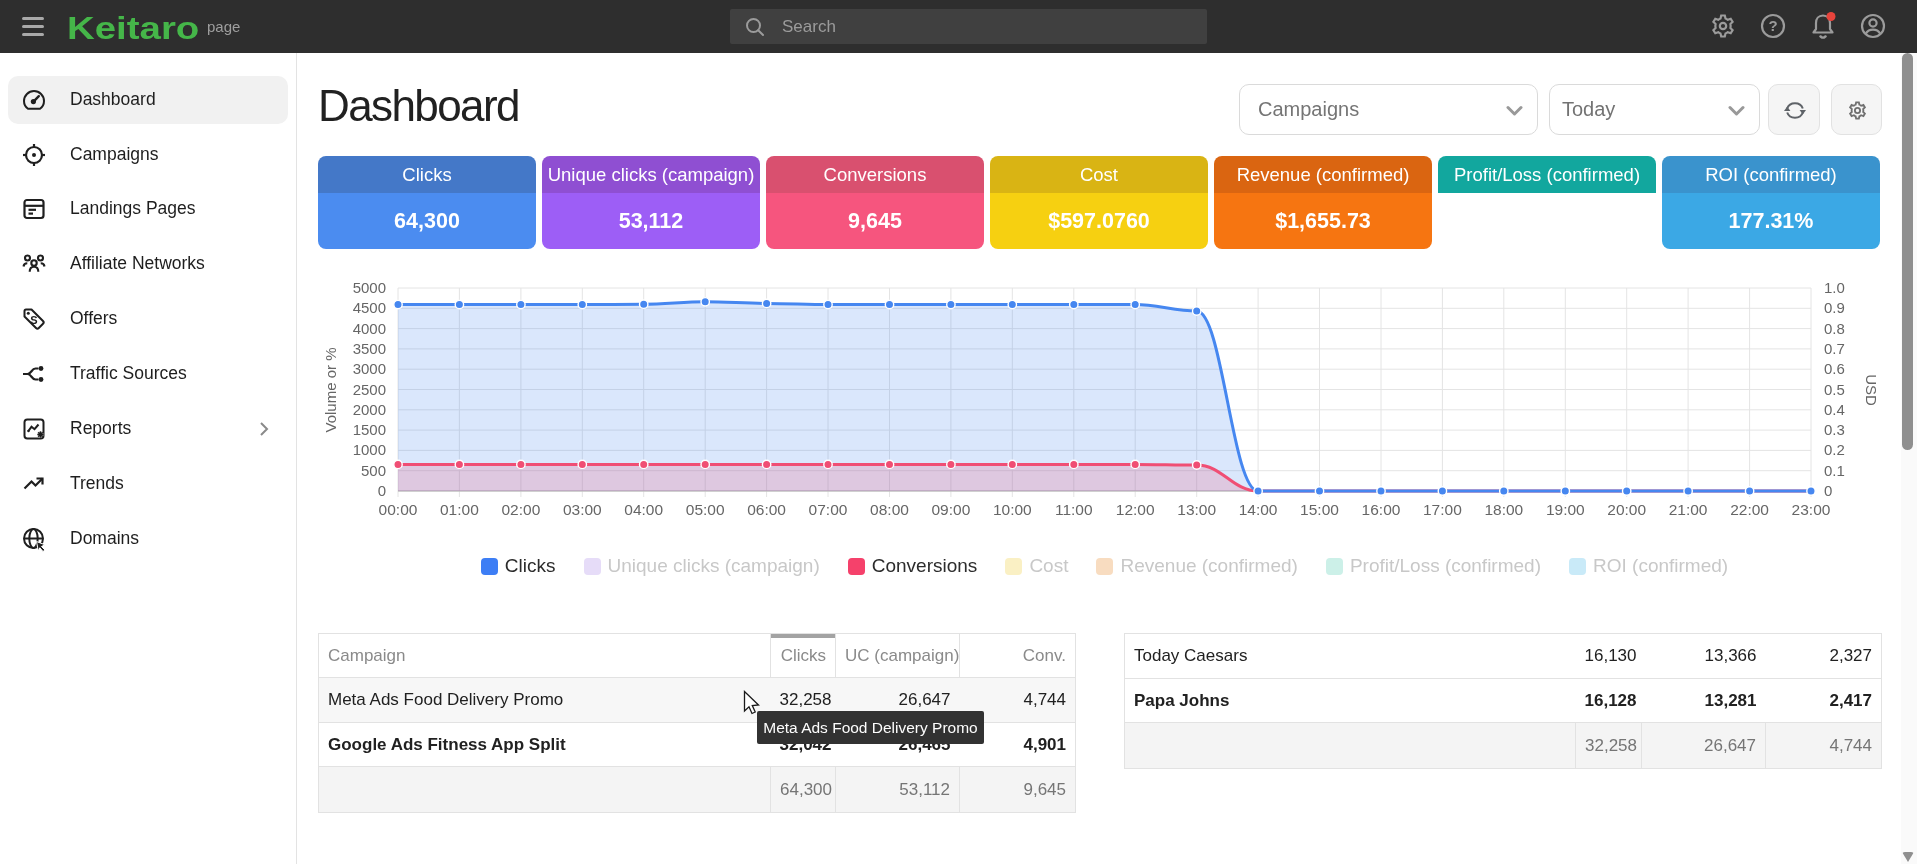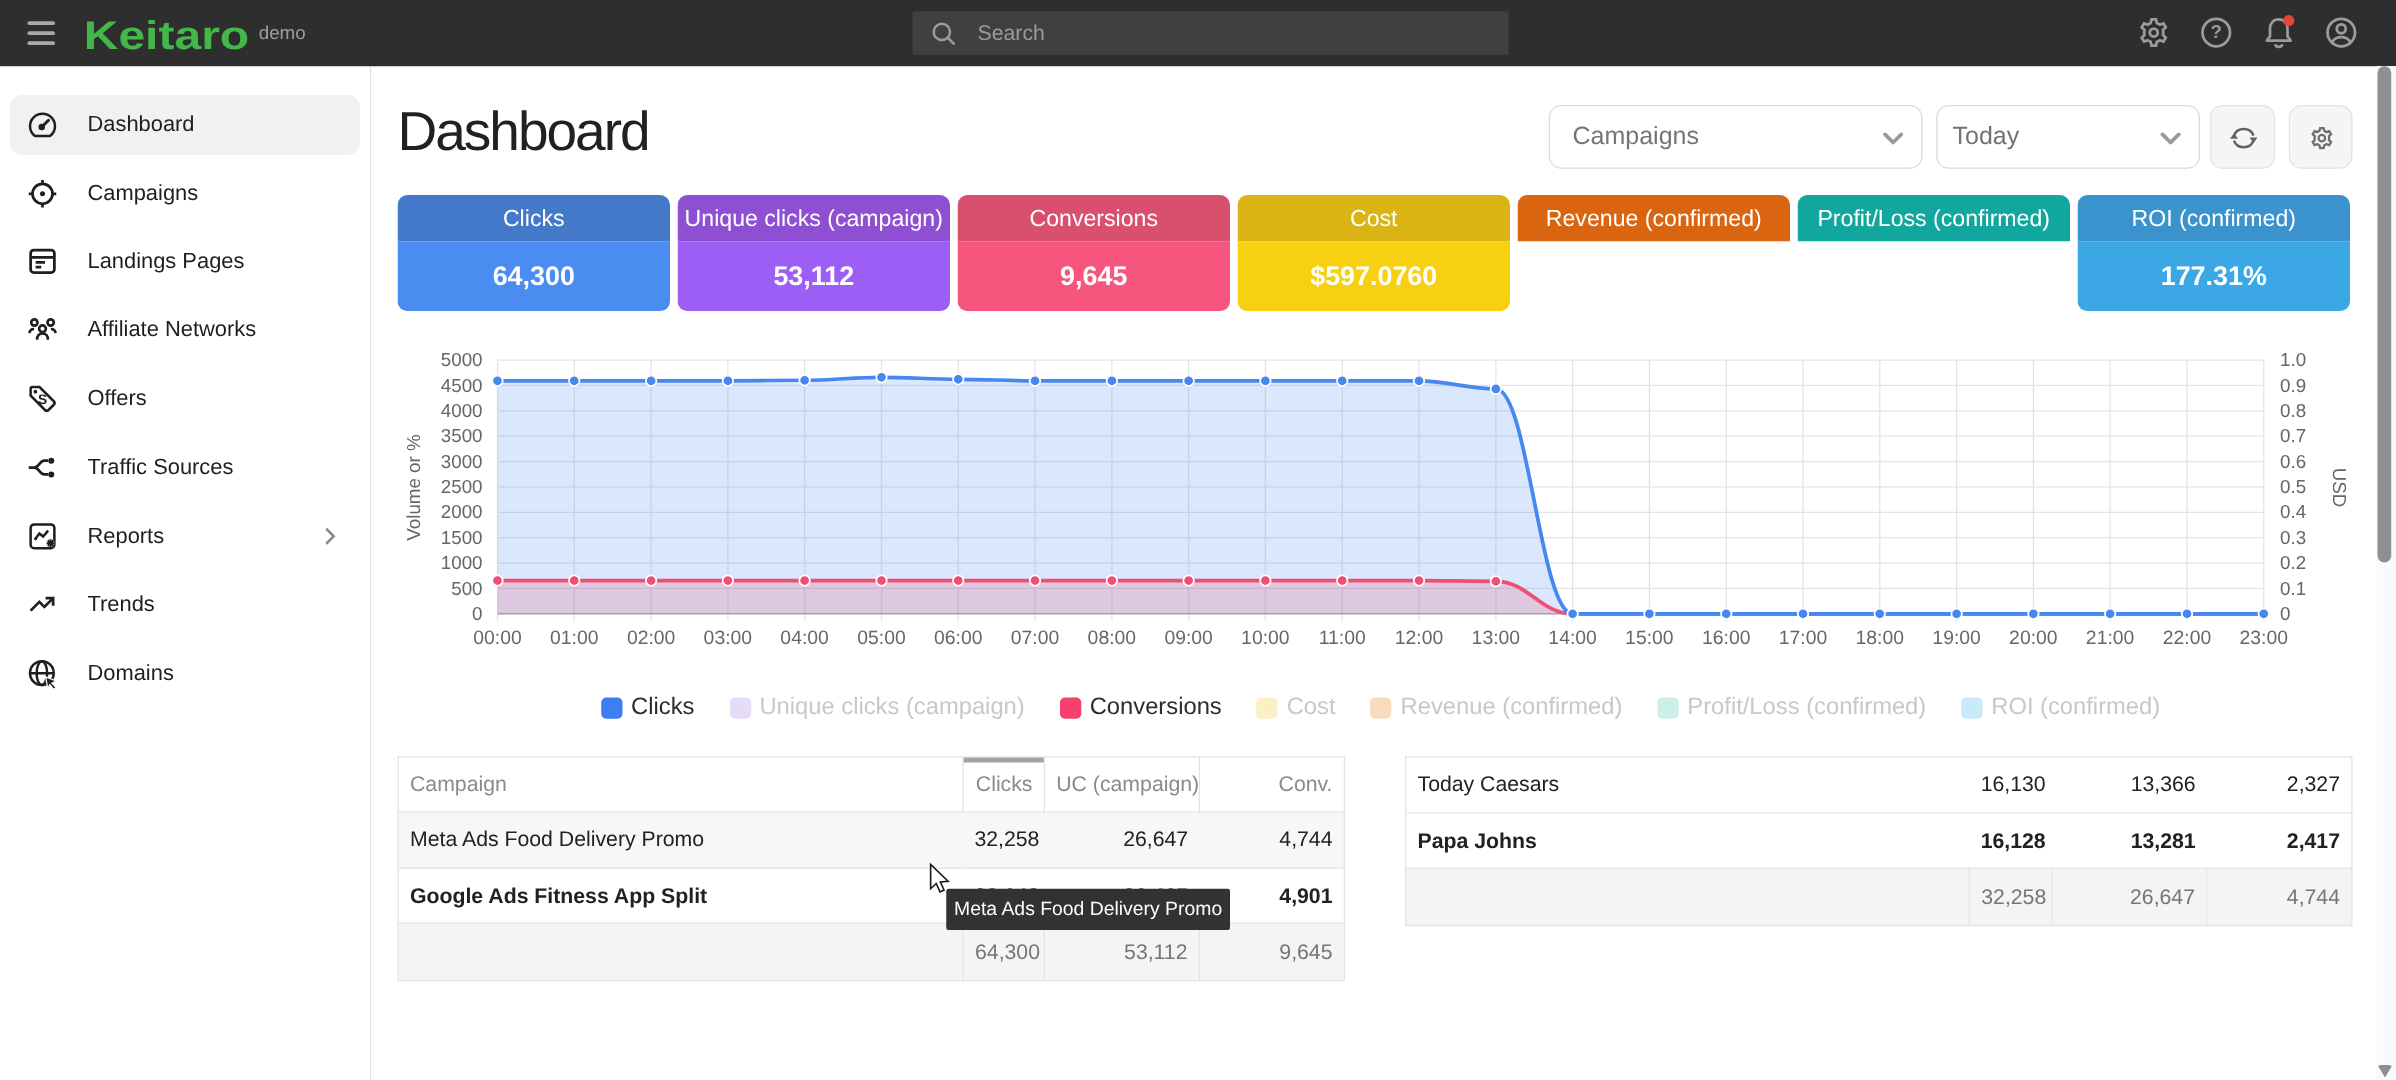--- a/index.html
+++ b/index.html
@@ -22,21 +22,21 @@
 .sel { position:absolute; top:84px; height:51px; background:#fff; border:1px solid #dadada; border-radius:10px; }
 .sel .stext { position:absolute; top:13px; font-size:20px; }
 .iconbtn { position:absolute; top:84px; width:52px; height:51px; background:#f5f5f5; border:1px solid #e2e2e2; border-radius:10px; }
 .cards { position:absolute; left:318px; top:156px; width:1562px; height:93px; display:flex; gap:6px; }
 .card { flex:1; border-radius:8px; overflow:hidden; color:#fff; text-align:center; }
 .card .clab { height:37px; line-height:38px; font-size:18.5px; }
 .card .cval { height:56px; line-height:57px; font-size:21.5px; font-weight:bold; }
 .legend { position:absolute; left:398px; top:555px; width:1413px; display:flex; justify-content:center; gap:28px; font-size:19px; }
 .litem { display:flex; align-items:center; gap:7px; white-space:nowrap; }
 .lsq { width:17px; height:17px; border-radius:4px; }
-.tablewrap { position:absolute; top:605px; }
+.tablewrap { position:absolute; top:633px; }
 table { border-collapse:collapse; table-layout:fixed; font-size:17px; border:1px solid #e2e2e2; }
 td, th { overflow:hidden; white-space:nowrap; }
 th { border:1px solid #e2e2e2; color:#8a8a8a; font-weight:normal; text-align:left; height:44px; padding:0 9px; position:relative; }
 td { border-top:1px solid #e2e2e2; height:45px; padding:0 9px; color:#212121; }
 tr.r2 td { height:44px;font-weight:bold; }
 td.num, th.num { text-align:right; }
 tr.foot td { border:1px solid #e2e2e2; background:#f4f4f4; color:#757575; height:46px; }
 .sortbar { position:absolute; left:-1px; top:-1px; right:-1px; height:5px; background:#a3a3a3; }
 .tooltip { position:absolute; left:757px; top:711px; width:227px; height:33px; background:#323232; border-radius:2px; color:#fdfdfd; font-size:15.5px; text-align:center; line-height:33px; z-index:40; }
 .scroll { position:absolute; left:1902px; top:53px; width:11px; height:397px; background:#8f8f8f; border-radius:5.5px; z-index:50; }
@@ -45,21 +45,21 @@
 </style>
 </head>
 <body>
 <div class="topbar">
   <div class="burger">
       <div></div>
       <div></div>
       <div></div>
     </div>
   <div class="logo">Keitaro</div>
-  <div class="demo">demo</div>
+  <div class="demo">page</div>
   <div class="search">
     <svg style="position:absolute;left:14px;top:7px" width="22" height="22" viewBox="0 0 22 22">
         <circle cx="9.5" cy="9.5" r="6.5" fill="none" stroke="#9b9b9b" stroke-width="2"></circle>
         <line x1="14.2" y1="14.2" x2="19" y2="19" stroke="#9b9b9b" stroke-width="2" stroke-linecap="round"></line>
       </svg>
     <div class="stxt">Search</div>
   </div>
   <svg class="ticon" style="left:1708px" viewBox="0 0 30 30">
     <g fill="none" stroke="#9b9b9b" stroke-width="2.2">
       <circle cx="15" cy="15" r="3.2"></circle>
@@ -241,20 +241,21 @@
   <div class="card">
       <div class="clab" style="background:#d9506f">Conversions</div>
       <div class="cval" style="background:#f6557e">9,645</div>
     </div>
   <div class="card">
       <div class="clab" style="background:#d9b414">Cost</div>
       <div class="cval" style="background:#f6d011">$597.0760</div>
     </div>
   <div class="card">
       <div class="clab" style="background:#da6511">Revenue (confirmed)</div>
+      <div class="cval" style="background:#f67511">$1,655.73</div>
     </div>
   <div class="card">
       <div class="clab" style="background:#12a79e">Profit/Loss (confirmed)</div>
     </div>
   <div class="card">
       <div class="clab" style="background:#3a93cd">ROI (confirmed)</div>
       <div class="cval" style="background:#3ba8e5">177.31%</div>
     </div>
 </div>
 <div style="position:absolute;left:318px;top:278px;width:1562px;height:262px">

